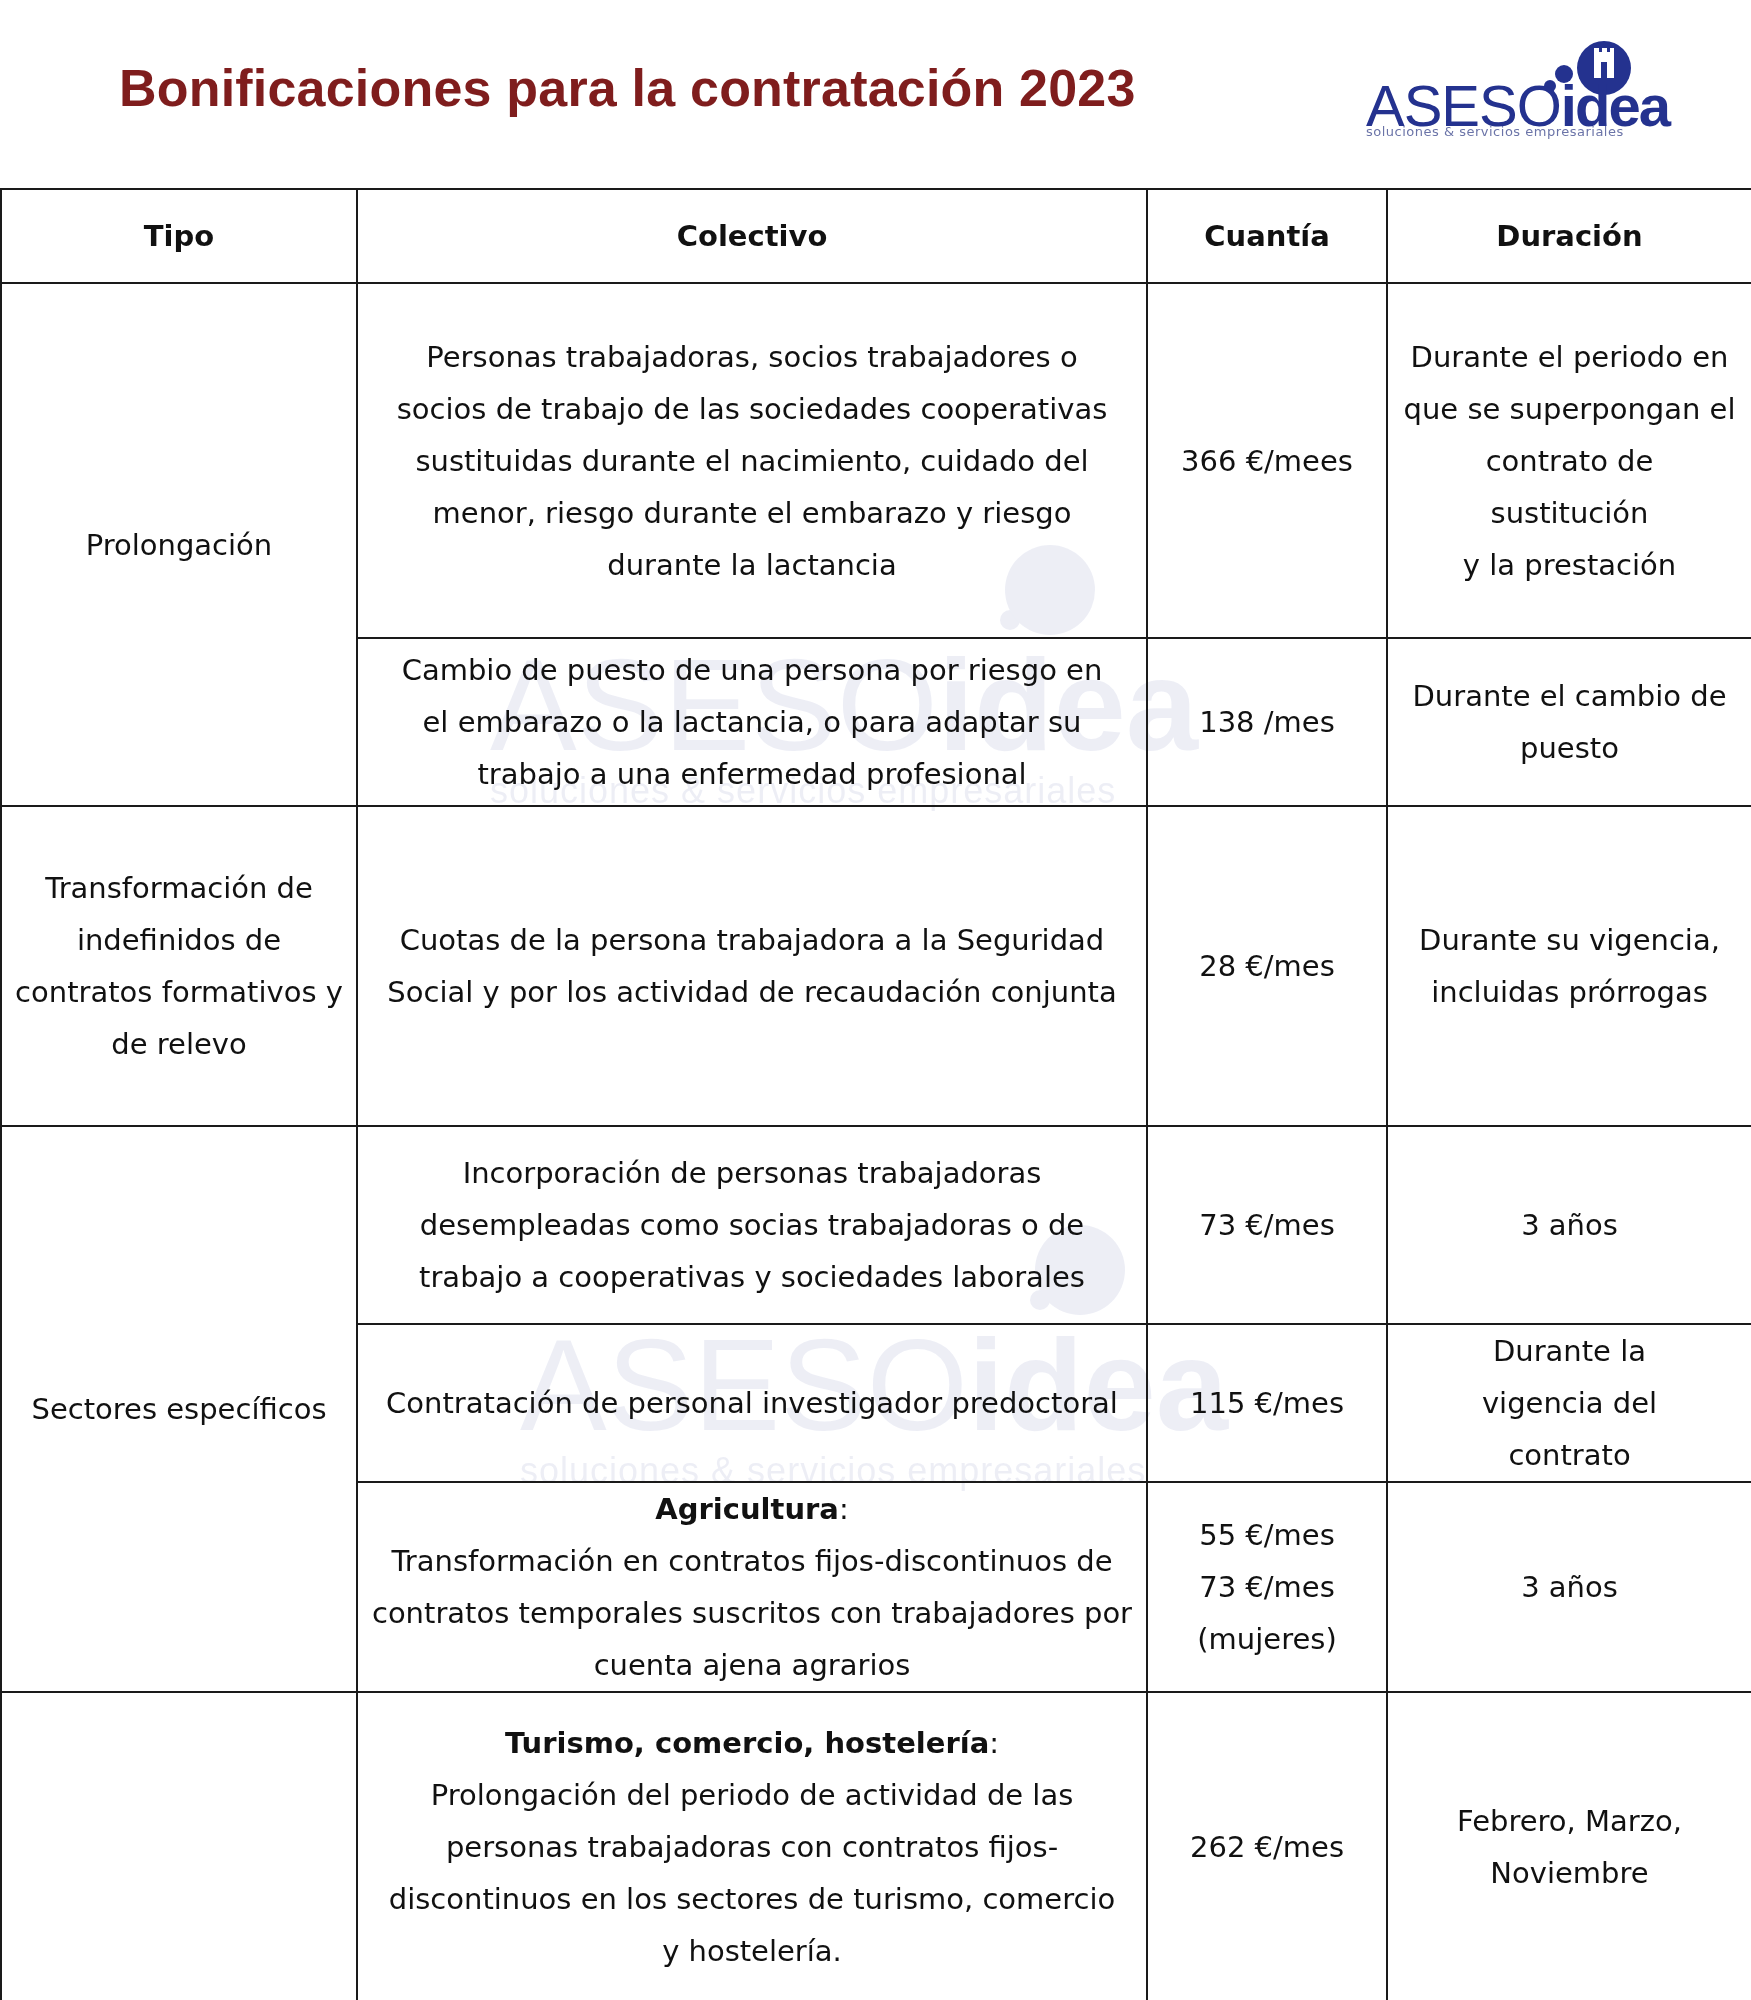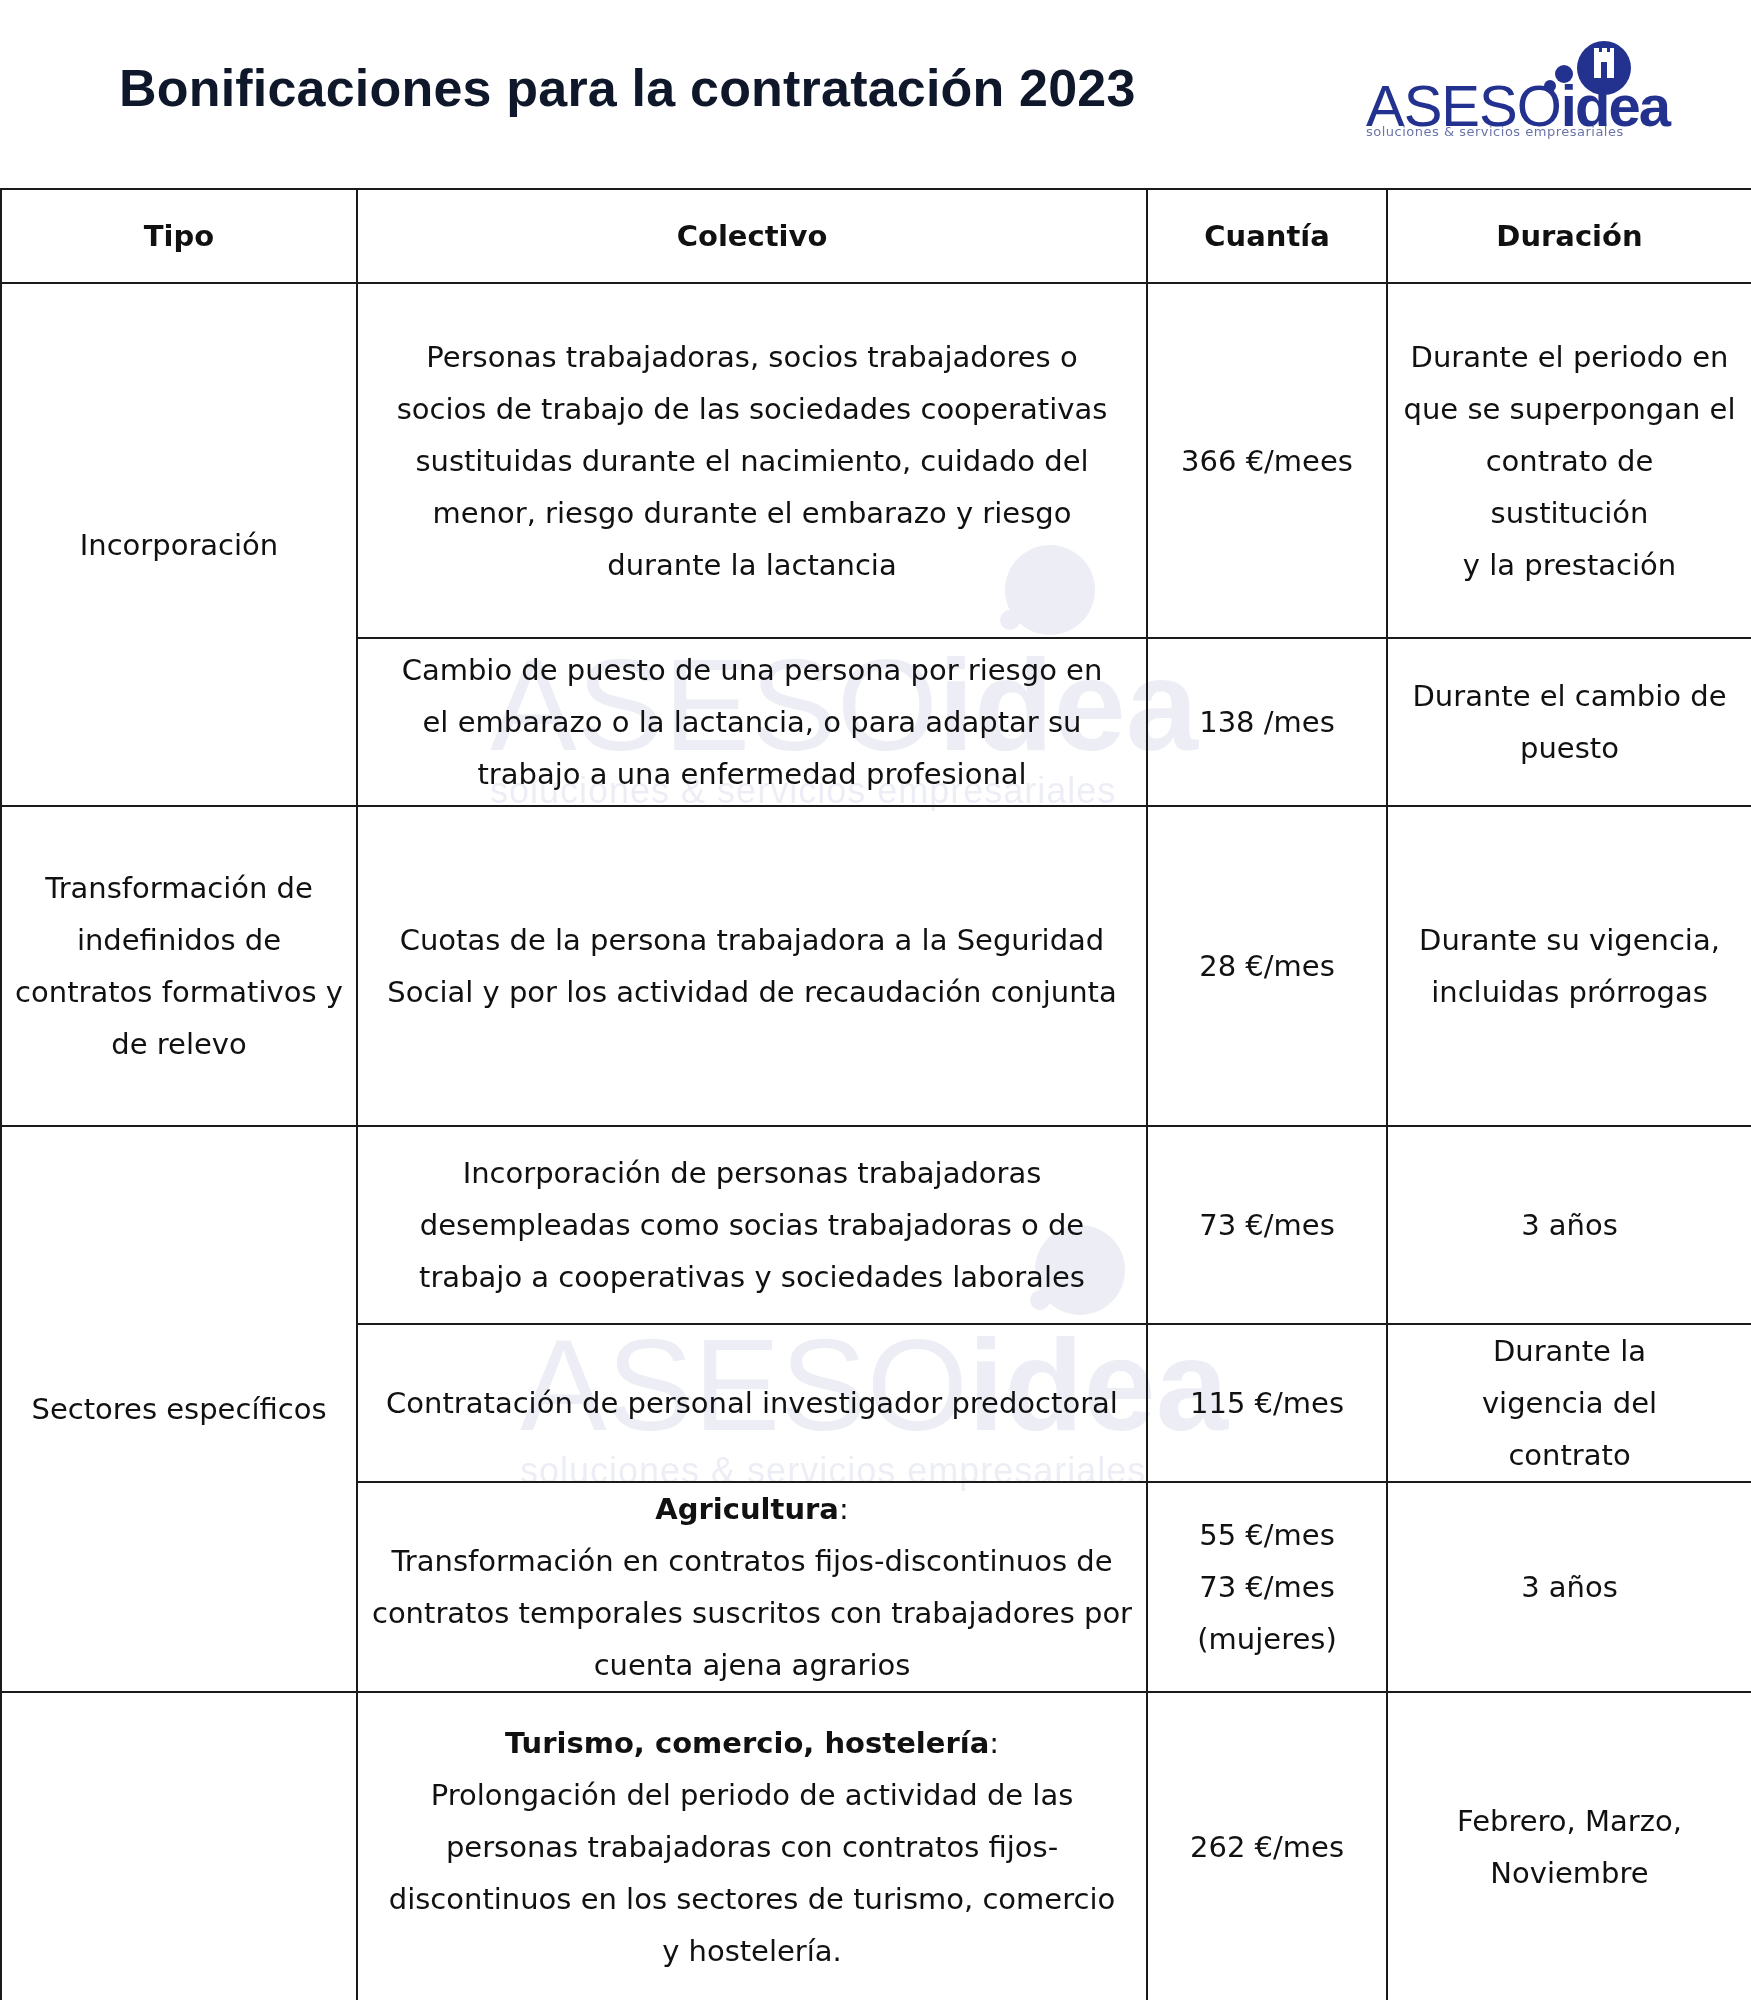--- a/index.html
+++ b/index.html
@@ -1,20 +1,20 @@
 <!DOCTYPE html>
 <html><head>
   <meta charset="utf-8">
   <style>
     html, body { margin: 0; padding: 0; background: #ffffff; }
     body { width: 1751px; height: 2000px; position: relative; overflow: hidden;
            font-family: "DejaVu Sans", sans-serif; color: #111; }
     .title { position: absolute; left: 119px; top: 58px; margin: 0;
              font-family: "Liberation Sans", sans-serif; font-weight: 700;
-             font-size: 52px; color: #0f172a; letter-spacing: 0.2px; }
+             font-size: 52px; color: #7f1d1d; letter-spacing: 0.2px; }
     .logo { position: absolute; left: 1362px; top: 38px; width: 280px; height: 110px; }
     .logo .word { position: absolute; left: 4px; top: 36px; font-family: "Liberation Sans", sans-serif;
                   font-size: 58px; line-height: 64px; white-space: nowrap; }
     .logo .light { color: #24328f; font-weight: 400; letter-spacing: -1px; }
     .logo .bold { color: #24328f; font-weight: 700; letter-spacing: -2px; }
     .logo .tag { position: absolute; left: 4px; top: 86px; font-size: 13px; color: #6b74a8;
                  letter-spacing: 0.5px; white-space: nowrap; font-family: "DejaVu Sans", sans-serif; }
     .logo svg { position: absolute; left: 170px; top: 0; }
 
     .watermark { position: absolute; pointer-events: none; opacity: 0.08; color: #24328f;
@@ -83,21 +83,21 @@
     <tr>
       <th>Tipo</th>
       <th>Colectivo</th>
       <th>Cuantía</th>
       <th>Duración</th>
     </tr>
   </thead>
   <tbody>
 
     <tr style="height:355px;">
-      <td rowspan="2">Incorporación</td>
+      <td rowspan="2">Prolongación</td>
       <td style="padding:16px 30px;"><span>Personas trabajadoras, socios trabajadores o socios de trabajo de las sociedades cooperativas sustituidas durante el nacimiento, cuidado del menor, riesgo durante el embarazo y riesgo durante la lactancia</span></td>
       <td>
           <span class="line">366 €/mees</span>
         </td>
       <td>
         <span class="line">Durante el periodo en que se superpongan el</span>
         <span class="line" style="padding:0 60px;">contrato de sustitución</span>
         <span class="line">y la prestación</span>
       </td>
     </tr>

